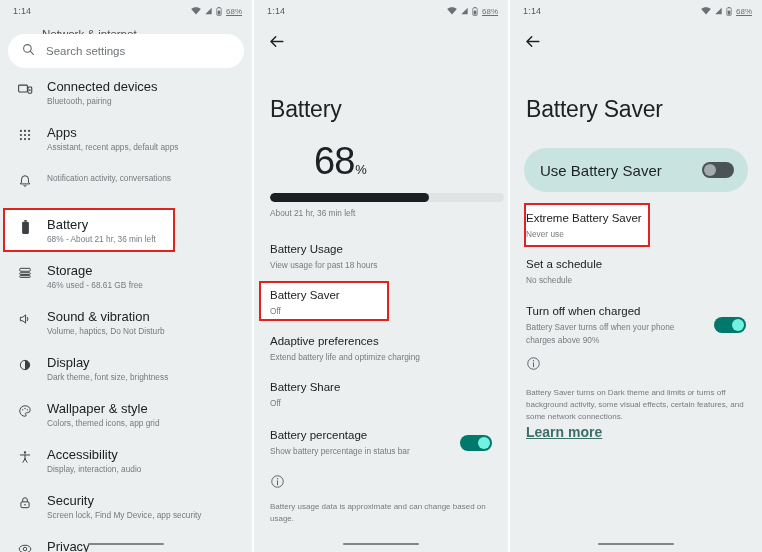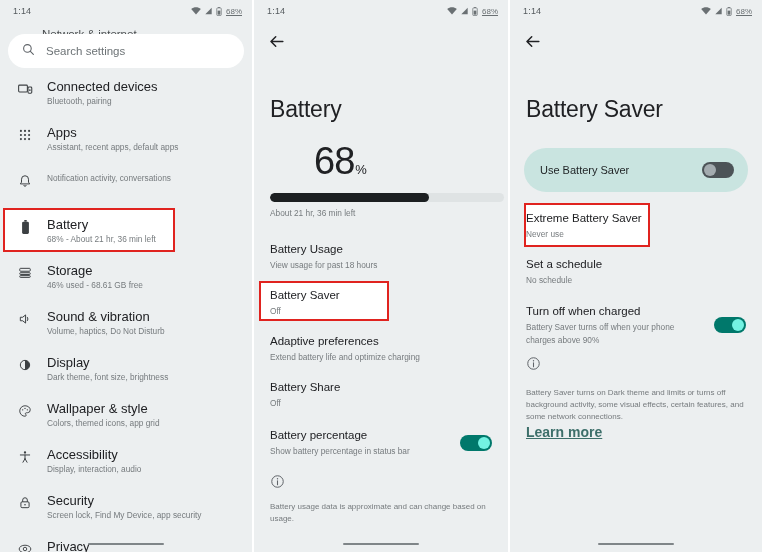--- a/index.html
+++ b/index.html
@@ -222,21 +222,21 @@
     position: absolute;
     left: 14px; top: 148px;
     width: 224px; height: 44px;
     background: #c9e4e0;
     border-radius: 22px;
     display: flex;
     align-items: center;
     justify-content: space-between;
     padding: 0 14px 0 16px;
   }
-  .card-toggle .lbl { font-size: 11px; color: #1e2224; }
+  .card-toggle .lbl { font-size: 15px; color: #1e2224; }
 
   .learn-more {
     position: absolute;
     left: 16px;
     font-size: 14px;
     color: #3d6f6a;
     text-decoration: underline;
     font-weight: bold;
   }
 

